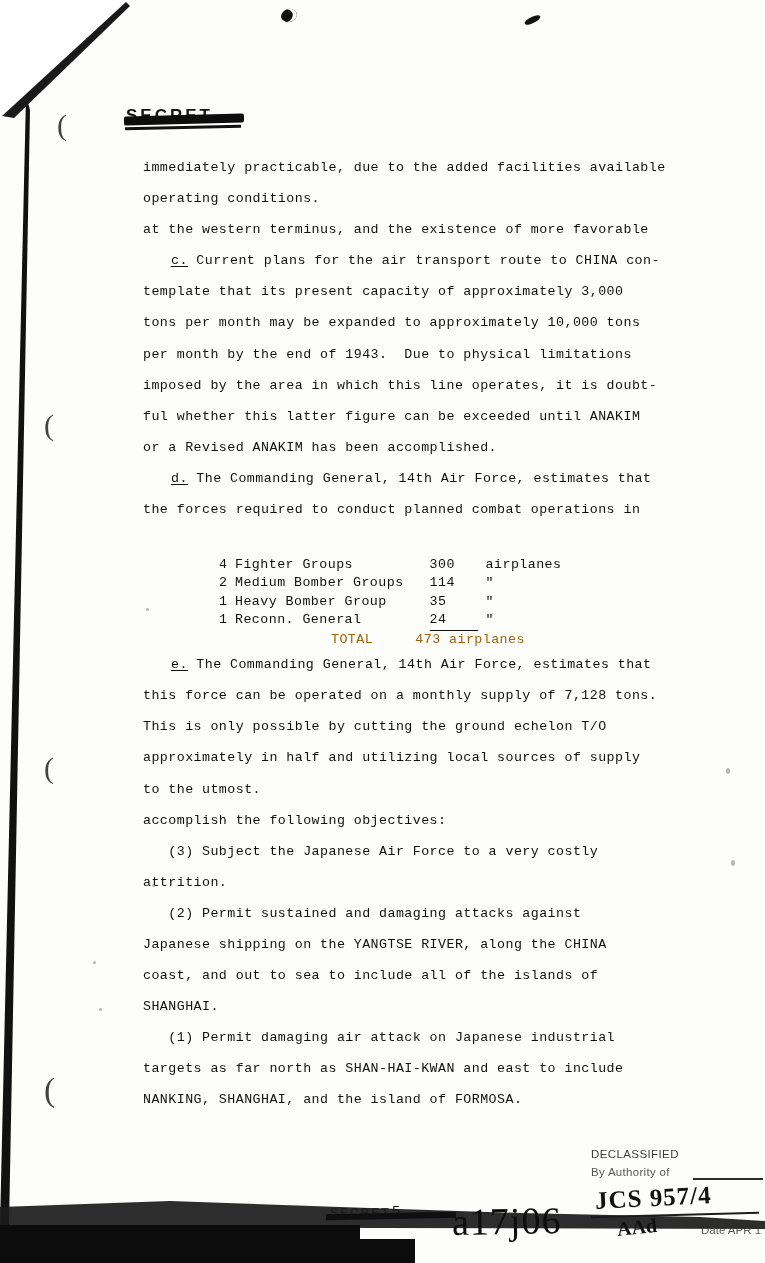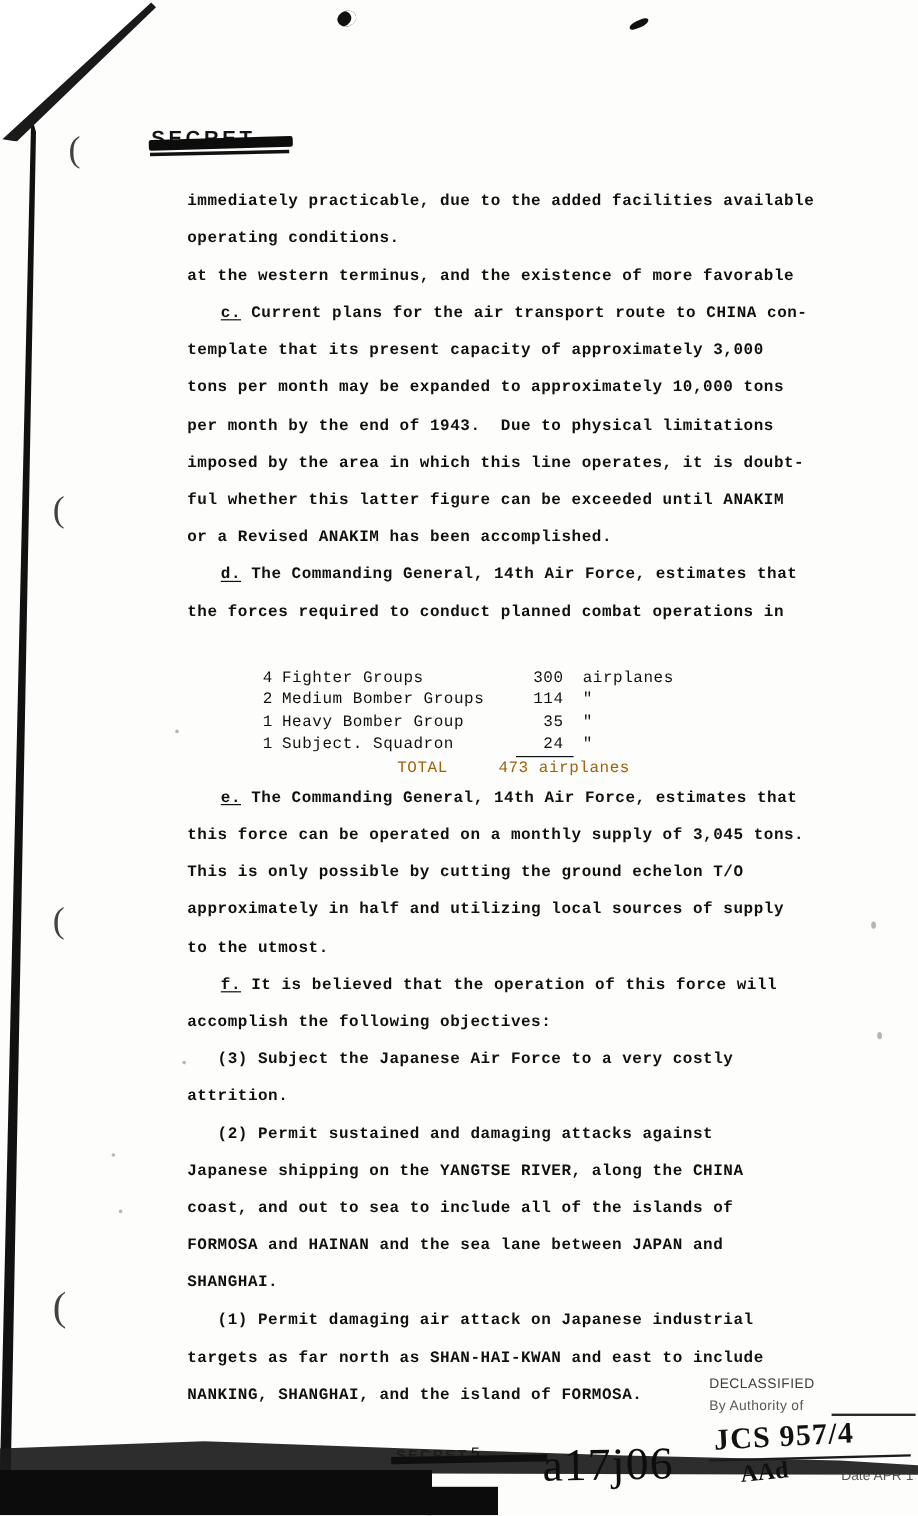--- a/index.html
+++ b/index.html
@@ -132,25 +132,24 @@
     top: 20px;
     width: 116px;
     height: 3px;
     background: #111;
     transform: rotate(-1.2deg);
   }
 
   
   .body {
     position: absolute;
-    left: 156px;
+    left: 143px;
     top: 152px;
     width: 580px;
     z-index: 2;
-    font-weight: bold;
   }
   .line {
     font-size: 13.3px;
     line-height: 31.1px;
     letter-spacing: 0.45px;
     white-space: pre;
     color: #101010;
   }
   .ind { display: inline-block; width: 28px; }
   .lbl {
@@ -171,21 +170,21 @@
   .force-table table { border-collapse: collapse; }
   .force-table td {
     padding: 0;
     white-space: pre;
     font-size: 13.3px;
     line-height: 18.4px;
     color: #101010;
   }
   td.qty  { width: 16px; text-align: left; }
   td.unit { padding-right: 26px; }
-  td.num  { width: 40px; text-align: right; padding-right: 8px; }
+  td.num  { width: 40px; padding-right: 8px; }
   td.suf  { width: 92px; text-align: left; padding-left: 8px; }
   tr.rule-row td.num,
   tr.rule-row td.numline {
     border-bottom: 1.6px solid #101010;
     margin-top: 16px;
   }
   .total-wrap {
     position: absolute;
     left: 331px;
     top: 632px;
@@ -378,41 +377,39 @@
 
     <div>
       <div class="line"><span class="ind"></span><span class="lbl">d.</span><span> The Commanding General, 14th Air Force, estimates that</span></div>
       <div class="line">the forces required to conduct planned combat operations in</div>
     </div>
 
     <div style="height:124px;"></div>
 
     <div>
       <div class="line"><span class="ind"></span><span class="lbl">e.</span><span> The Commanding General, 14th Air Force, estimates that</span></div>
-      <div class="line">this force can be operated on a monthly supply of 3,045 tons.</div>
+      <div class="line">this force can be operated on a monthly supply of 7,128 tons.</div>
       <div class="line">This is only possible by cutting the ground echelon T/O</div>
       <div class="line">approximately in half and utilizing local sources of supply</div>
       <div class="line">to the utmost.</div>
     </div>
 
     <div>
-      <div class="line"><span class="ind"></span><span class="lbl">f.</span><span> It is believed that the operation of this force will</span></div>
       <div class="line">accomplish the following objectives:</div>
     </div>
 
     <div>
       <div class="line">   (3) Subject the Japanese Air Force to a very costly</div>
       <div class="line">attrition.</div>
     </div>
 
     <div>
       <div class="line">   (2) Permit sustained and damaging attacks against</div>
       <div class="line">Japanese shipping on the YANGTSE RIVER, along the CHINA</div>
       <div class="line">coast, and out to sea to include all of the islands of</div>
-      <div class="line">FORMOSA and HAINAN and the sea lane between JAPAN and</div>
       <div class="line">SHANGHAI.</div>
     </div>
 
     <div>
       <div class="line">   (1) Permit damaging air attack on Japanese industrial</div>
       <div class="line">targets as far north as SHAN-HAI-KWAN and east to include</div>
       <div class="line">NANKING, SHANGHAI, and the island of FORMOSA.</div>
     </div>
 
   </div>
@@ -433,21 +430,21 @@
           <td class="suf">"</td>
         </tr>
         <tr>
           <td class="qty">1</td>
           <td class="unit">Heavy Bomber Group</td>
           <td class="num">35</td>
           <td class="suf">"</td>
         </tr>
         <tr class="rule-row">
           <td class="qty">1</td>
-          <td class="unit">Subject. Squadron</td>
+          <td class="unit">Reconn. General</td>
           <td class="num">24</td>
           <td class="suf">"</td>
         </tr>
       </tbody>
     </table>
   </div>
 
   <div class="total-wrap"><span>TOTAL</span><span>     </span><span>473</span><span> </span><span>airplanes</span></div>
 
   <div class="declass">

